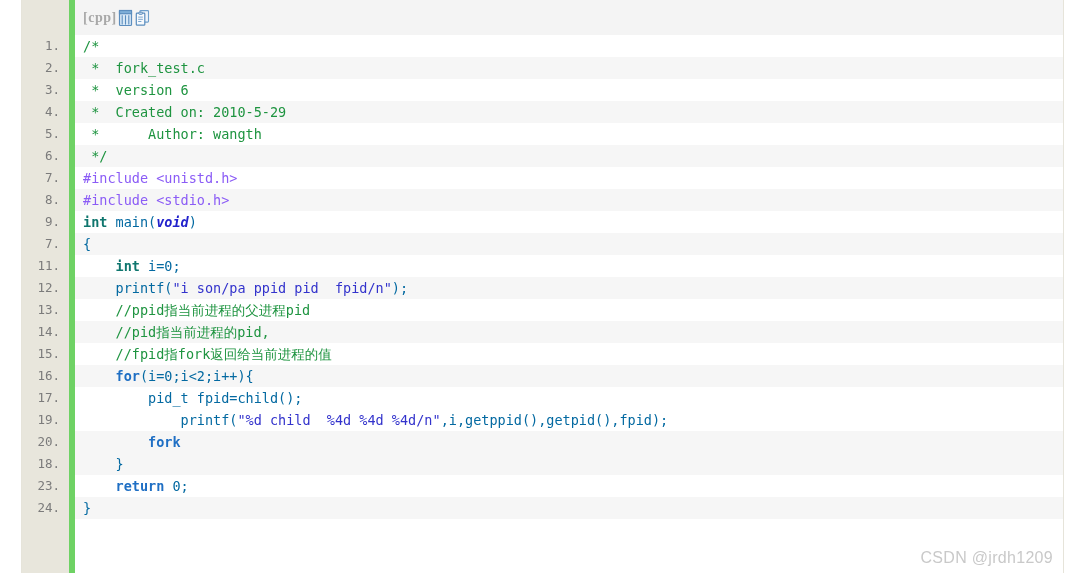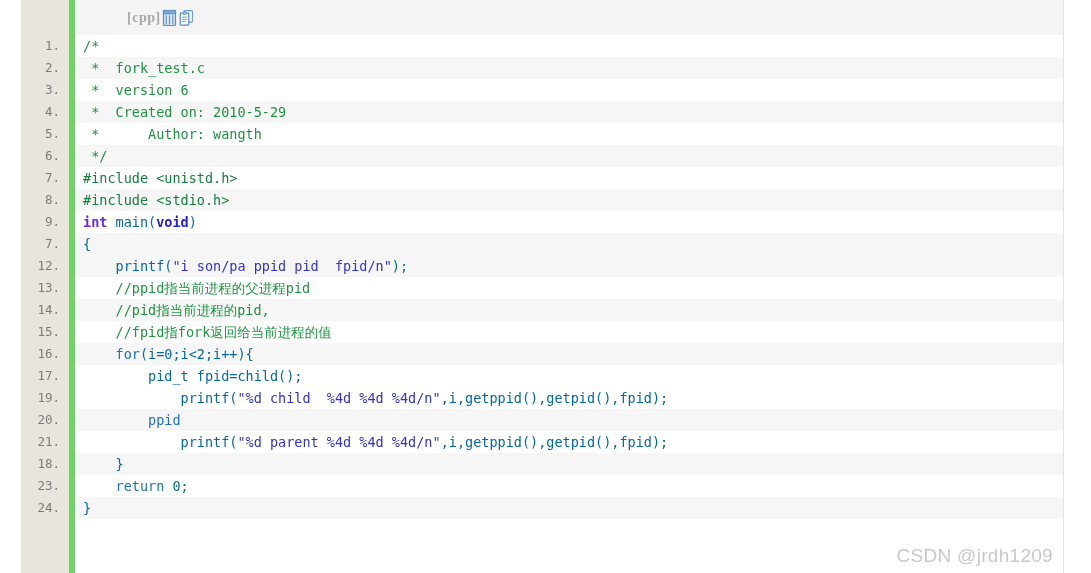--- a/index.html
+++ b/index.html
@@ -55,21 +55,20 @@
     background: #6ed264;
   }
   .toolbar-inner {
     position: absolute;
     left: 53px;
     top: 0;
     height: 35px;
     display: flex;
     align-items: center;
     padding-left: 8px;
-    margin-left: 44px;
   }
   .lang-tag {
     font-family: "Liberation Serif", serif;
     font-size: 14px;
     font-weight: bold;
     color: #a8a8a8;
     letter-spacing: 0.5px;
     user-select: none;
   }
   .tb-icon {
@@ -155,34 +154,34 @@
     top: 0;
     right: 0;
     font-family: "DejaVu Sans Mono", monospace;
     font-size: 13.5px;
     color: #333333;
     z-index: 1;
   }
 
   
   .cm  { color: #1e9440; }             
-  .pp  { color: #15803d; }             
-  .kw  { color: #1f6fc4; font-weight: normal; }  
-  .ty  { color: #6d28d9; font-weight: bold; }  
-  .kb  { color: #2222cc; font-weight: bold; }  
+  .pp  { color: #8b5cf6; }             
+  .kw  { color: #1f6fc4; font-weight: bold; }  
+  .ty  { color: #0f766e; font-weight: bold; }  
+  .kb  { color: #2222cc; font-weight: bold; font-style: italic; }  
   .st  { color: #3333cc; }             
   .pl  { color: #0369a1; }             
 
   
   .watermark {
     position: absolute;
     right: 10px;
     bottom: 6px;
     font-family: "Liberation Sans", sans-serif;
-    font-size: 19px;
+    font-size: 16px;
     color: #c9c9c9;
     user-select: none;
     z-index: 5;
     letter-spacing: 0.3px;
   }
 </style>
 </head>
 <body>
 
 <div id="snippet">
@@ -223,29 +222,29 @@
         <div class="line odd"><div class="ln-gutter-fill"></div><div class="ln-greenbar-fill"></div><div class="ln">1.</div><div class="code"><span class="cm">/*</span></div></div>
         <div class="line even"><div class="ln-gutter-fill"></div><div class="ln-greenbar-fill"></div><div class="ln">2.</div><div class="code"><span class="cm"> *  fork_test.c</span></div></div>
         <div class="line odd"><div class="ln-gutter-fill"></div><div class="ln-greenbar-fill"></div><div class="ln">3.</div><div class="code"><span class="cm"> *  version 6</span></div></div>
         <div class="line even"><div class="ln-gutter-fill"></div><div class="ln-greenbar-fill"></div><div class="ln">4.</div><div class="code"><span class="cm"> *  Created on: 2010-5-29</span></div></div>
         <div class="line odd"><div class="ln-gutter-fill"></div><div class="ln-greenbar-fill"></div><div class="ln">5.</div><div class="code"><span class="cm"> *      Author: wangth</span></div></div>
         <div class="line even"><div class="ln-gutter-fill"></div><div class="ln-greenbar-fill"></div><div class="ln">6.</div><div class="code"><span class="cm"> */</span></div></div>
         <div class="line odd"><div class="ln-gutter-fill"></div><div class="ln-greenbar-fill"></div><div class="ln">7.</div><div class="code"><span class="pp">#include &lt;unistd.h&gt;</span></div></div>
         <div class="line even"><div class="ln-gutter-fill"></div><div class="ln-greenbar-fill"></div><div class="ln">8.</div><div class="code"><span class="pp">#include &lt;stdio.h&gt;</span></div></div>
         <div class="line odd"><div class="ln-gutter-fill"></div><div class="ln-greenbar-fill"></div><div class="ln">9.</div><div class="code"><span class="ty">int</span><span class="pl"> main(</span><span class="kb">void</span><span class="pl">)</span></div></div>
         <div class="line even"><div class="ln-gutter-fill"></div><div class="ln-greenbar-fill"></div><div class="ln">7.</div><div class="code"><span class="pl">{</span></div></div>
+        <div class="line odd"><div class="ln-gutter-fill"></div><div class="ln-greenbar-fill"></div><div class="ln">11.</div><div class="code"><span class="pl">    </span><span class="ty">int</span><span class="pl"> i=0;</span></div></div>
         <div class="line even"><div class="ln-gutter-fill"></div><div class="ln-greenbar-fill"></div><div class="ln">12.</div><div class="code"><span class="pl">    printf(</span><span class="st">"i son/pa ppid pid  fpid/n"</span><span class="pl">);</span></div></div>
         <div class="line odd"><div class="ln-gutter-fill"></div><div class="ln-greenbar-fill"></div><div class="ln">13.</div><div class="code"><span class="cm">    //ppid指当前进程的父进程pid</span></div></div>
         <div class="line even"><div class="ln-gutter-fill"></div><div class="ln-greenbar-fill"></div><div class="ln">14.</div><div class="code"><span class="cm">    //pid指当前进程的pid,</span></div></div>
         <div class="line odd"><div class="ln-gutter-fill"></div><div class="ln-greenbar-fill"></div><div class="ln">15.</div><div class="code"><span class="cm">    //fpid指fork返回给当前进程的值</span></div></div>
         <div class="line even"><div class="ln-gutter-fill"></div><div class="ln-greenbar-fill"></div><div class="ln">16.</div><div class="code"><span class="pl">    </span><span class="kw">for</span><span class="pl">(i=0;i&lt;2;i++){</span></div></div>
         <div class="line odd"><div class="ln-gutter-fill"></div><div class="ln-greenbar-fill"></div><div class="ln">17.</div><div class="code"><span class="pl">        pid_t fpid=child();</span></div></div>
         <div class="line odd"><div class="ln-gutter-fill"></div><div class="ln-greenbar-fill"></div><div class="ln">19.</div><div class="code"><span class="pl">            printf(</span><span class="st">"%d child  %4d %4d %4d/n"</span><span class="pl">,i,getppid(),getpid(),fpid);</span></div></div>
-        <div class="line even"><div class="ln-gutter-fill"></div><div class="ln-greenbar-fill"></div><div class="ln">20.</div><div class="code"><span class="pl">        </span><span class="kw">ppid</span></div></div>
-        <div class="line odd"><div class="ln-gutter-fill"></div><div class="ln-greenbar-fill"></div><div class="ln">21.</div><div class="code"><span class="pl">            printf(</span><span class="st">"%d parent %4d %4d %4d/n"</span><span class="pl">,i,getppid(),getpid(),fpid);</span></div></div>
+        <div class="line even"><div class="ln-gutter-fill"></div><div class="ln-greenbar-fill"></div><div class="ln">20.</div><div class="code"><span class="pl">        </span><span class="kw">fork</span></div></div>
         <div class="line even"><div class="ln-gutter-fill"></div><div class="ln-greenbar-fill"></div><div class="ln">18.</div><div class="code"><span class="pl">    }</span></div></div>
         <div class="line odd"><div class="ln-gutter-fill"></div><div class="ln-greenbar-fill"></div><div class="ln">23.</div><div class="code"><span class="pl">    </span><span class="kw">return</span><span class="pl"> 0;</span></div></div>
         <div class="line even"><div class="ln-gutter-fill"></div><div class="ln-greenbar-fill"></div><div class="ln">24.</div><div class="code"><span class="pl">}</span></div></div>
       </div>
   </div>
 
   <div class="watermark">CSDN @jrdh1209</div>
 </div>
 
 </body></html>

